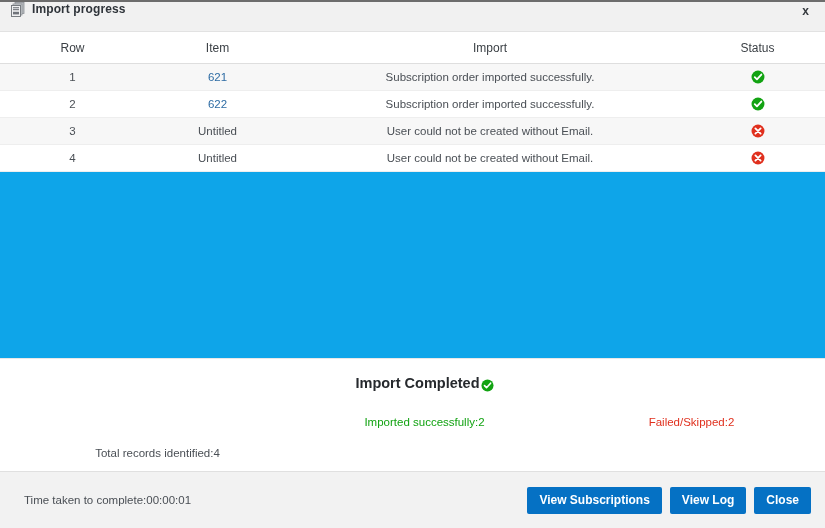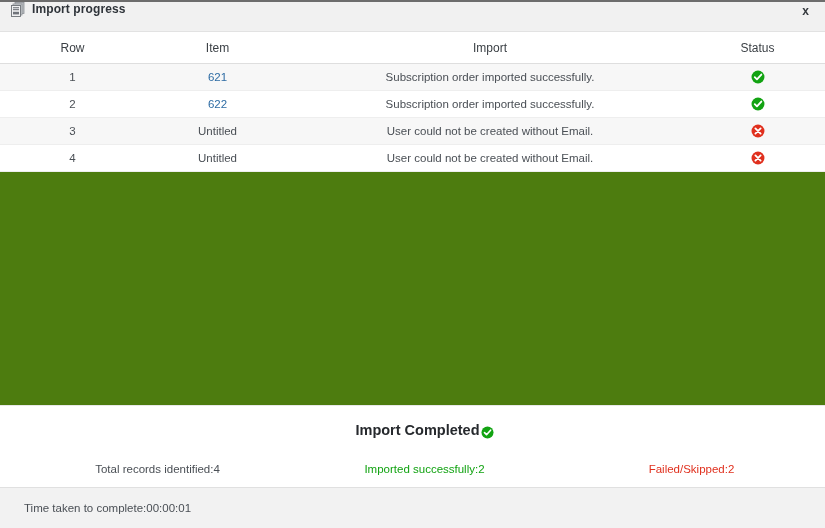--- a/index.html
+++ b/index.html
@@ -58,21 +58,21 @@
     cursor: pointer;
     padding: 2px 6px;
     user-select: none;
     font-family: "Liberation Sans", sans-serif;
   }
 
   
   .table-area {
     flex: 1 1 auto;
     overflow: hidden;
-    background: #4d7c0f;
+    background: #0ea5e9;
   }
   table.grid {
     width: 100%;
     border-collapse: collapse;
     table-layout: fixed;
   }
   table.grid th {
     font-size: 12px;
     font-weight: normal;
     color: #3a3f44;
@@ -140,28 +140,28 @@
   }
   .stats {
     display: flex;
     width: 100%;
   }
   .stat {
     flex: 1 1 33.333%;
     text-align: center;
     font-size: 11.5px;
   }
-  .stat-total  { color: #4a4f55; }
+  .stat-total  { color: #4a4f55; margin-top: 31px; }
   .stat-ok     { color: #12a312; }
   .stat-fail   { color: #e0301e; }
 
   
   .footer {
     flex: 0 0 auto;
-    height: 41px;
+    height: 57px;
     background: #f2f2f2;
     border-top: 1px solid #e0e0e0;
     display: flex;
     align-items: center;
     justify-content: space-between;
     padding: 0 14px 0 24px;
     box-sizing: border-box;
   }
   .footer-time {
     font-size: 11.5px;
@@ -269,15 +269,20 @@
     </div>
     <div class="stats">
       <div class="stat stat-total">Total records identified:4</div>
       <div class="stat stat-ok">Imported successfully:2</div>
       <div class="stat stat-fail">Failed/Skipped:2</div>
     </div>
   </div>
 
   <div class="footer">
     <div class="footer-time">Time taken to complete:00:00:01</div>
+    <div class="footer-buttons" id="footer-buttons">
+        <button class="btn">View Subscriptions</button>
+        <button class="btn">View Log</button>
+        <button class="btn">Close</button>
+      </div>
   </div>
 
 </div>
 
 </body></html>

